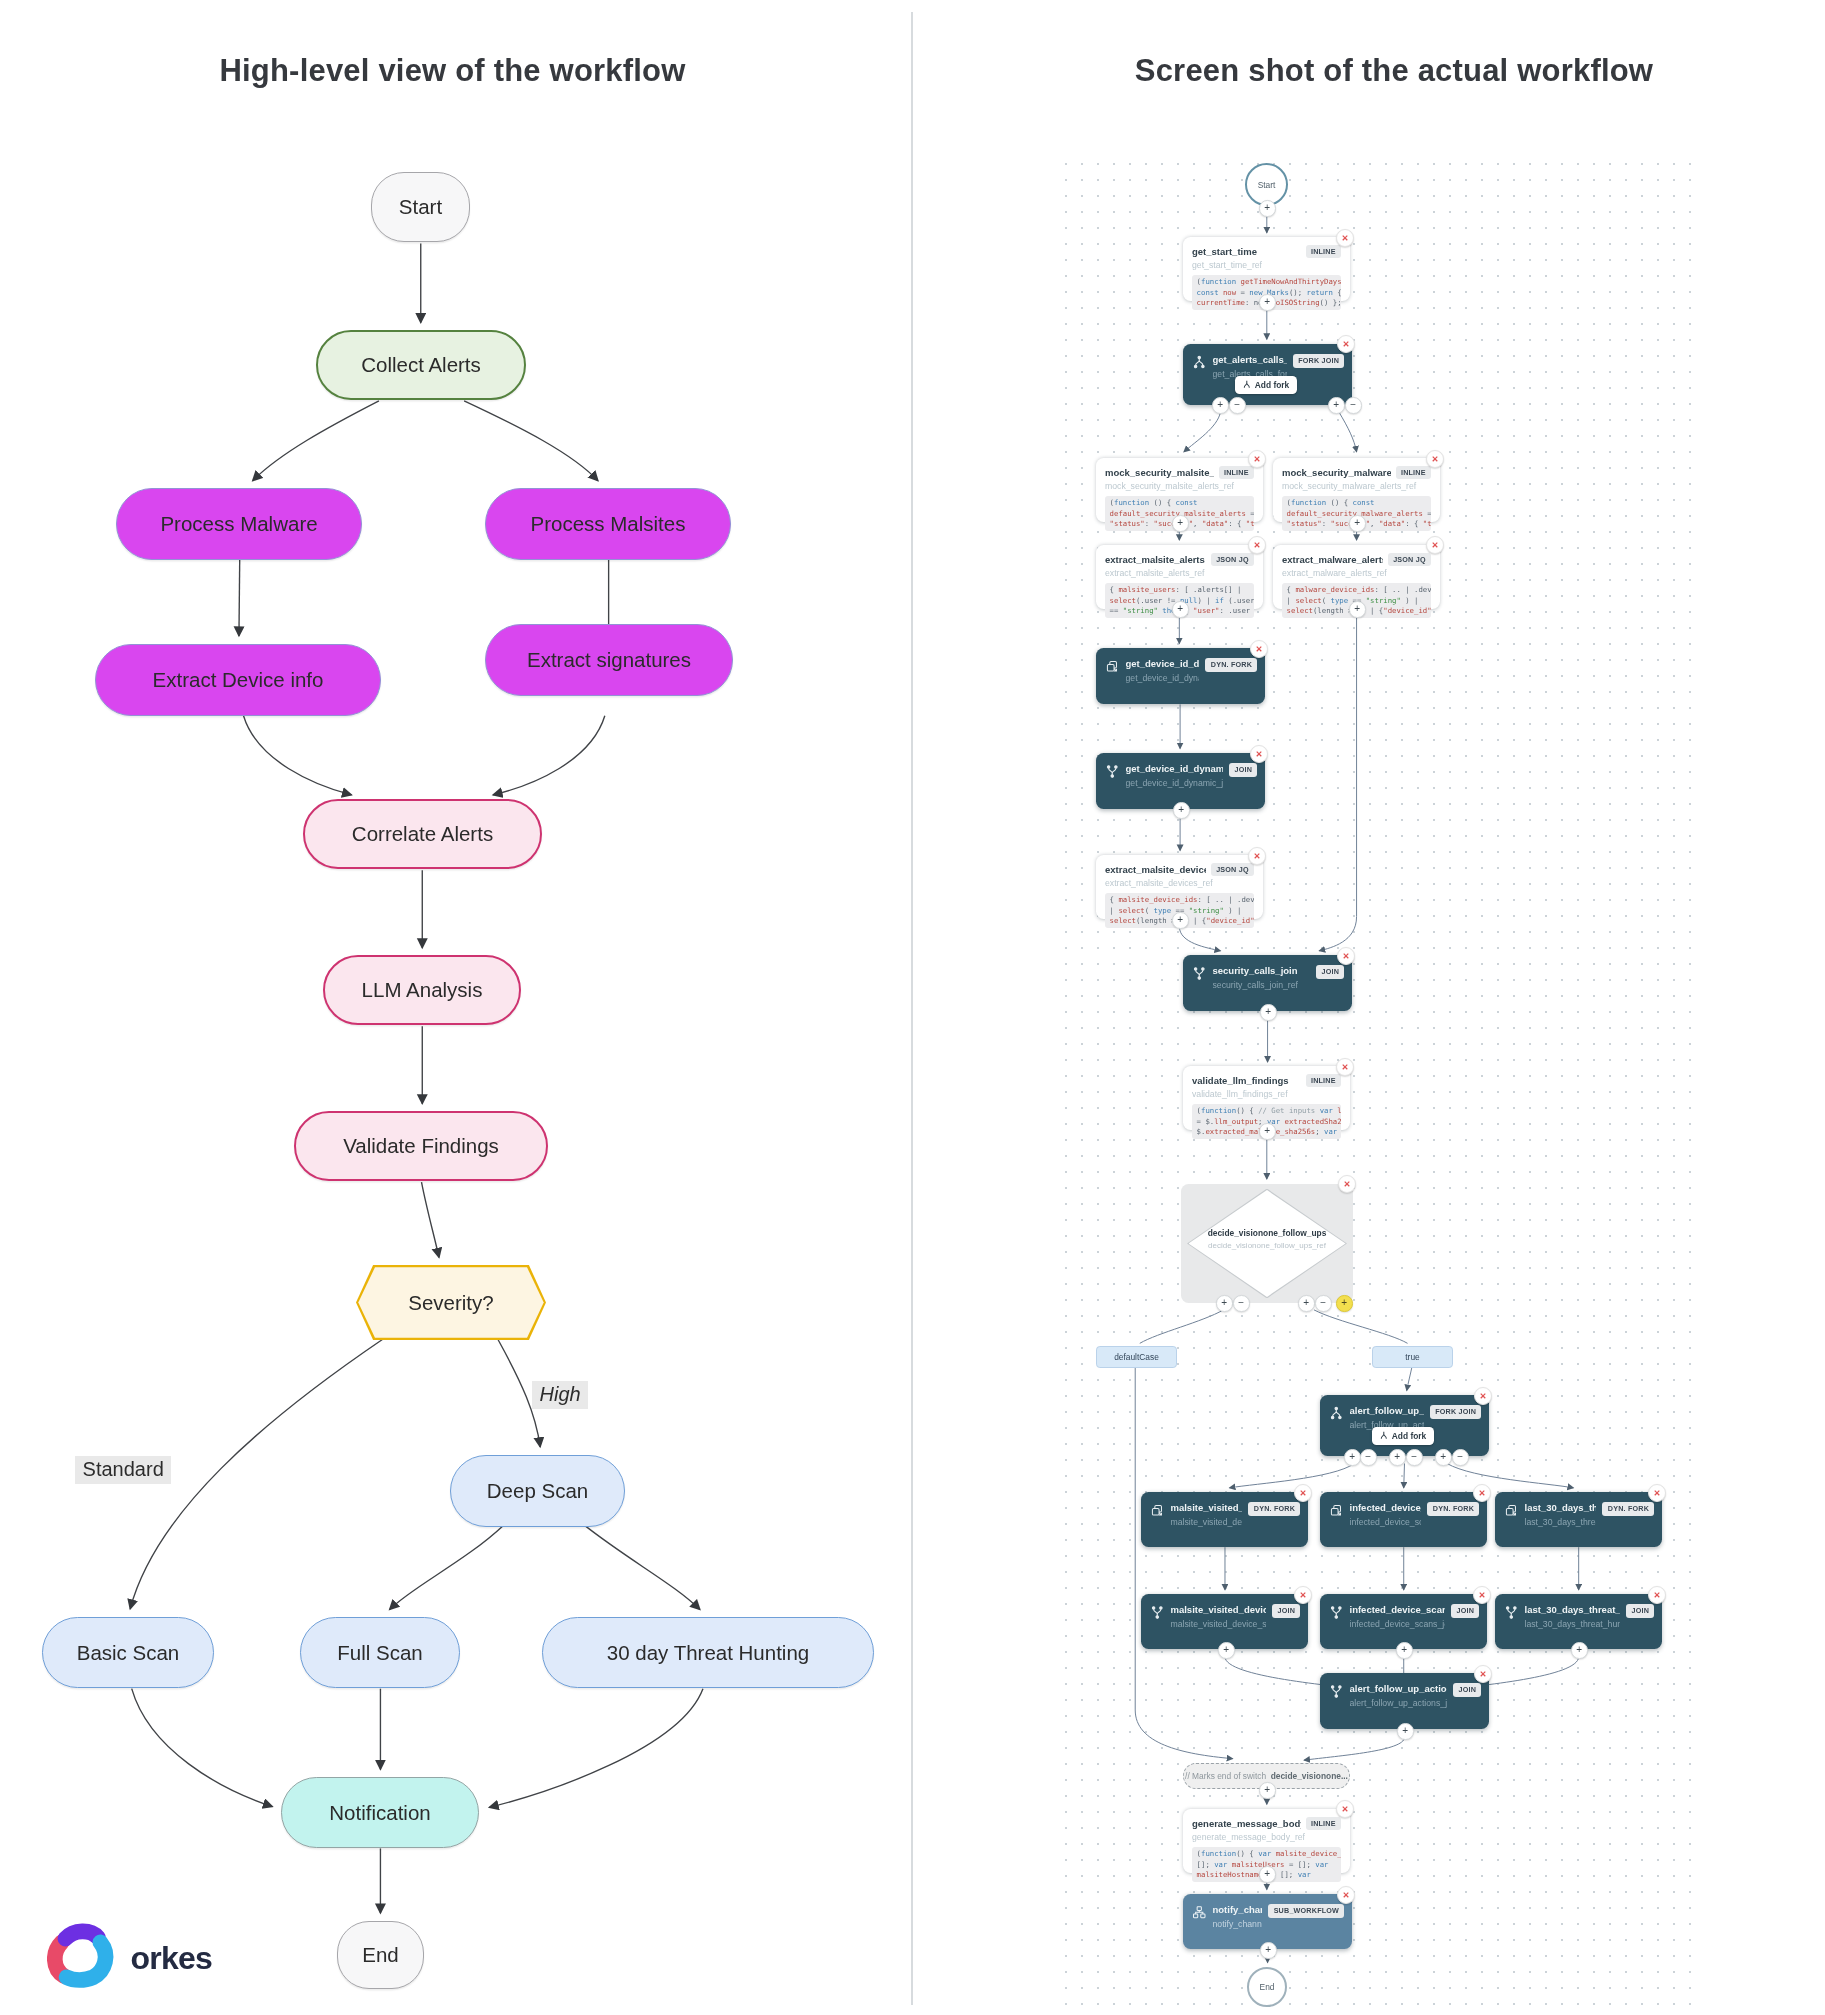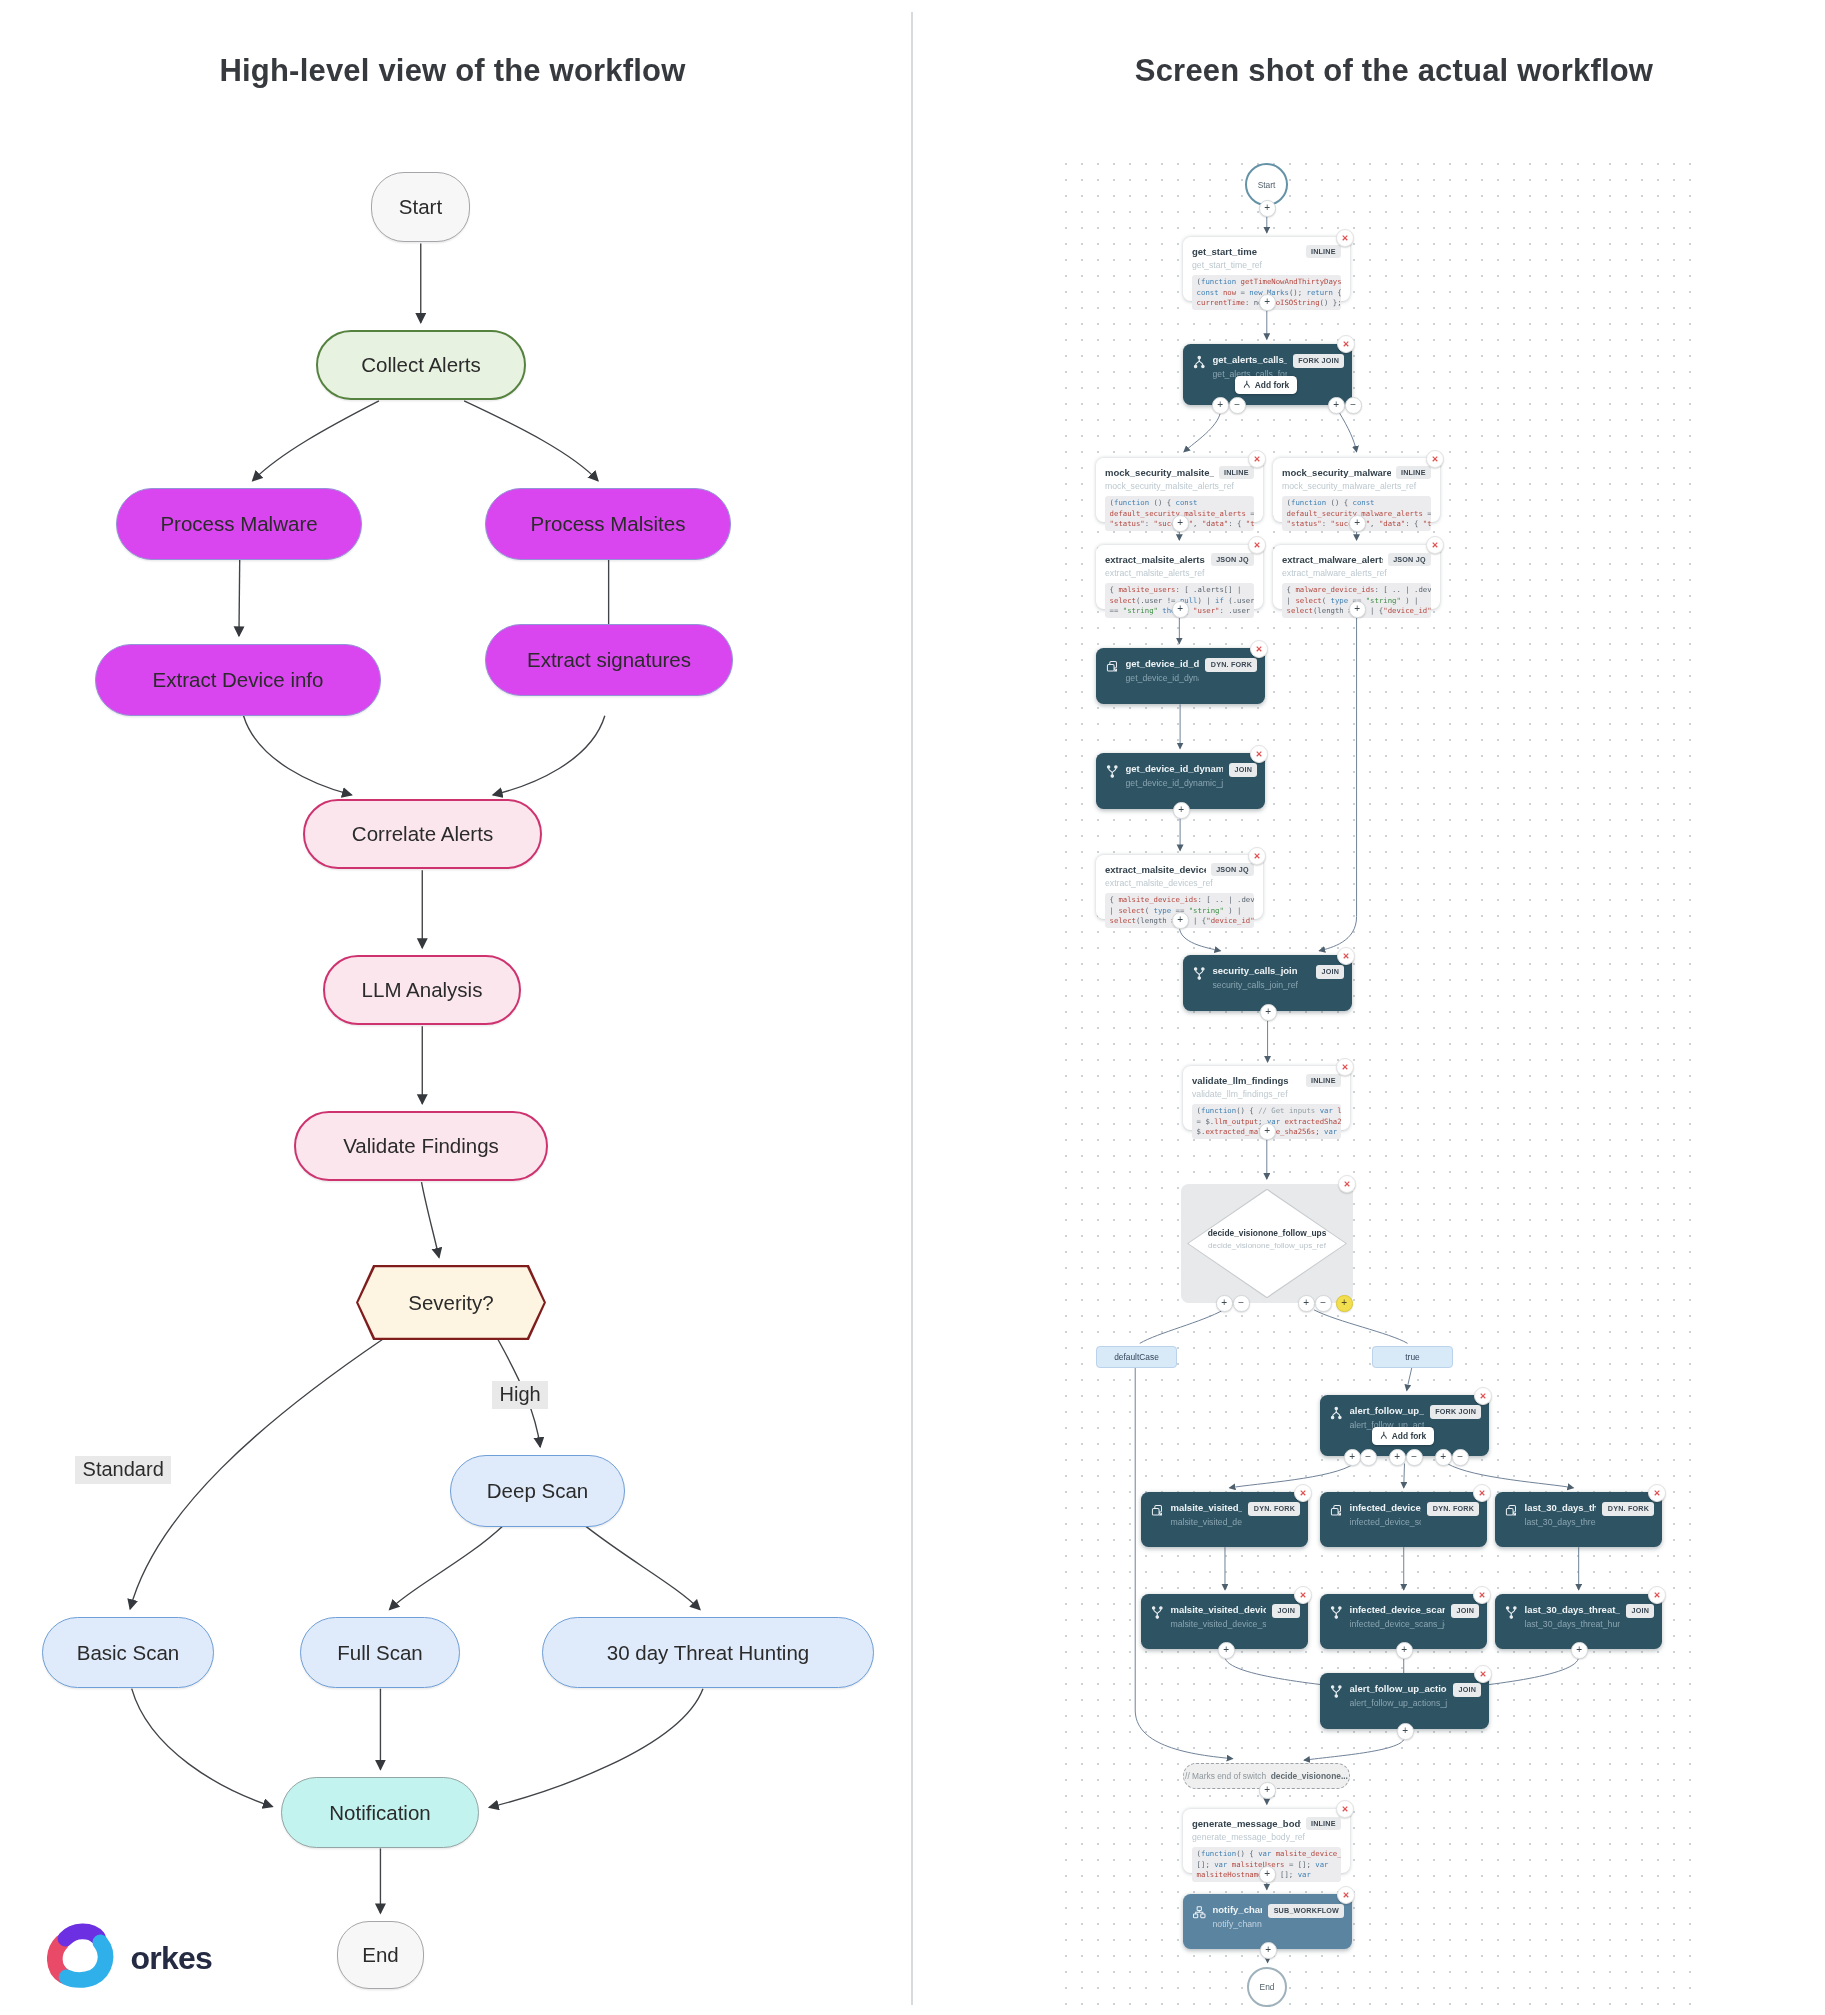--- a/index.html
+++ b/index.html
@@ -13,21 +13,21 @@
   
   .lnode{position:absolute;display:flex;align-items:center;justify-content:center;text-align:center;
          font-size:20.5px;color:#2b2b2b;border:1.9px solid #a8a8ab;background:#f7f7f8;box-sizing:border-box;
          border-radius:40px;box-shadow:0 1.5px 1.5px rgba(0,0,0,.08);}
   .ln-terminal{border-radius:35px;background:#f7f7f8;border-color:#a6a6aa;}
   .ln-green{background:#e7f2e1;border-color:#55823f;border-width:2.3px;}
   .ln-purple{background:#d946ef;border-color:#9292d6;}
   .ln-pink{background:#fbe6ee;border-color:#ce3370;border-width:2.3px;}
   .ln-blue{background:#dfeafa;border-color:#6f9fd8;}
   .ln-teal{background:#c2f3ee;border-color:#93a5a5;}
-  .hex-out{position:absolute;background:#7f1d1d;clip-path:polygon(9% 0%,91% 0%,100% 50%,91% 100%,9% 100%,0% 50%);}
+  .hex-out{position:absolute;background:#eab308;clip-path:polygon(9% 0%,91% 0%,100% 50%,91% 100%,9% 100%,0% 50%);}
   .hex-in{position:absolute;left:2.3px;top:2.3px;right:2.3px;bottom:2.3px;background:#fdf5e2;
           clip-path:polygon(9% 0%,91% 0%,100% 50%,91% 100%,9% 100%,0% 50%);
           display:flex;align-items:center;justify-content:center;font-size:20.5px;color:#2b2b2b;}
   .edge-label{position:absolute;background:#e9e9e9;color:#2c2c2c;font-size:20px;padding:2.3px 7.6px;}
   #logo{position:absolute;left:47px;top:1923px;display:flex;align-items:center;gap:10.6px;}
   #logo .logo-text{font-size:32px;font-weight:bold;color:#242b42;letter-spacing:-0.8px;}
 
   
   #rightpanel{position:absolute;left:913px;top:0;width:913px;height:2015px;}
   #dotgrid{position:absolute;left:145px;top:156px;width:643px;height:1859px;
@@ -140,21 +140,21 @@
     </div>
   <div class="lnode ln-pink" style="left:294px;top:1111px;width:254px;height:70px;">
       <span>Validate Findings</span>
     </div>
   <div class="hex-out" style="left:356px;top:1265px;width:190px;height:75px;">
     <div class="hex-in">
         <span>Severity?</span>
       </div>
   </div>
   <div class="edge-label" style="left:75px;top:1456px;">Standard</div>
-  <div class="edge-label" style="left:492px;top:1381px;">High</div>
+  <div class="edge-label" style="left:532px;top:1381px;font-style:italic;">High</div>
   <div class="lnode ln-blue" style="left:450px;top:1455px;width:175px;height:72px;">
       <span>Deep Scan</span>
     </div>
   <div class="lnode ln-blue" style="left:42px;top:1617px;width:172px;height:71px;">
       <span>Basic Scan</span>
     </div>
   <div class="lnode ln-blue" style="left:300px;top:1617px;width:160px;height:71px;">
       <span>Full Scan</span>
     </div>
   <div class="lnode ln-blue" style="left:542px;top:1617px;width:332px;height:71px;">

